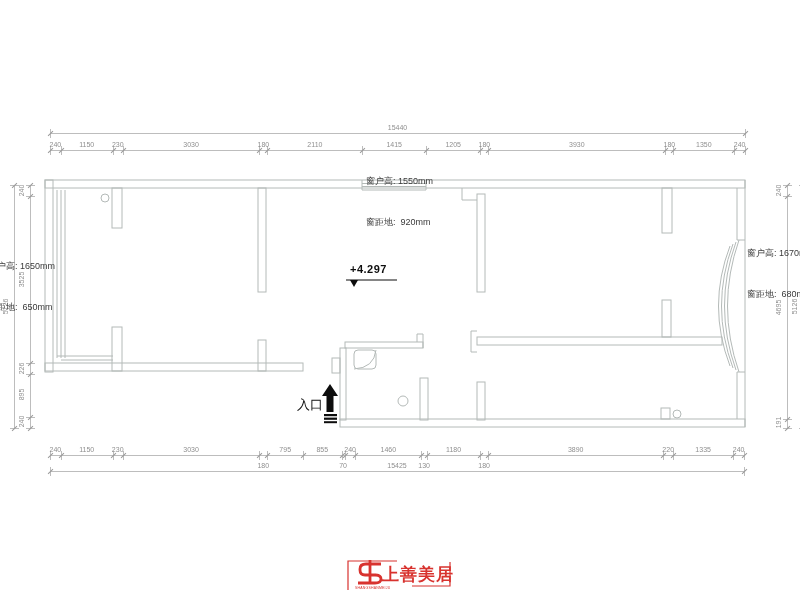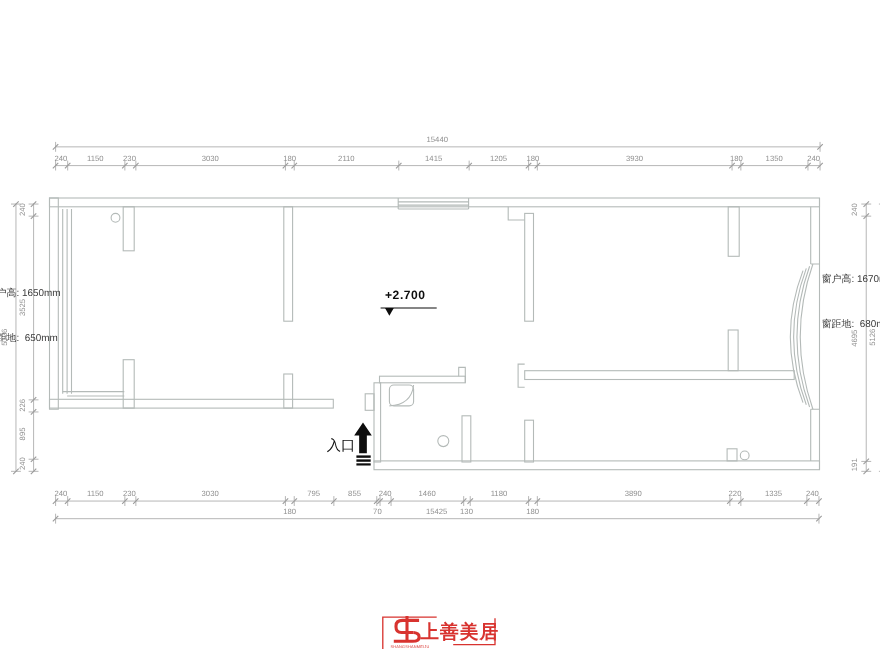--- a/index.html
+++ b/index.html
@@ -252,29 +252,33 @@
       <div class="dslash" style="left: 787px; top: 415.946px;"></div>
       <div class="dlabel vert" style="left: 753px; top: 302.661px;">4695</div>
       <div class="dtick" style="left: 783px; top: 428px; width: 9px; height: 1px;"></div>
       <div class="dslash" style="left: 787px; top: 425px;"></div>
       <div class="dlabel vert" style="left: 753px; top: 418.473px;">191</div>
       <div class="dtick" style="left: 799px; top: 185px; width: 9px; height: 1px;"></div>
       <div class="dtick" style="left: 799px; top: 428px; width: 9px; height: 1px;"></div>
       <div class="dlabel vert" style="left: 769px; top: 301.5px;">5126</div>
     </div>
 
+  <div class="anno" id="anno-top">
+    <div>窗户高: 1550mm</div>
+    <div>窗距地:  920mm</div>
+  </div>
   <div class="anno" id="anno-left">
     <div>窗户高: 1650mm</div>
     <div>窗距地:  650mm</div>
   </div>
   <div class="anno" id="anno-right">
     <div>窗户高: 1670mm</div>
     <div>窗距地:  680mm</div>
   </div>
 
-  <div id="elevation">+2.700</div>
+  <div id="elevation">+4.297</div>
 
   <div id="entrance-label">入口</div>
 
   <div id="logo-text">上善美居</div>
   <div id="logo-sub">SHANGSHANMEIJU</div>
 
 </div>
 
 </body></html>

